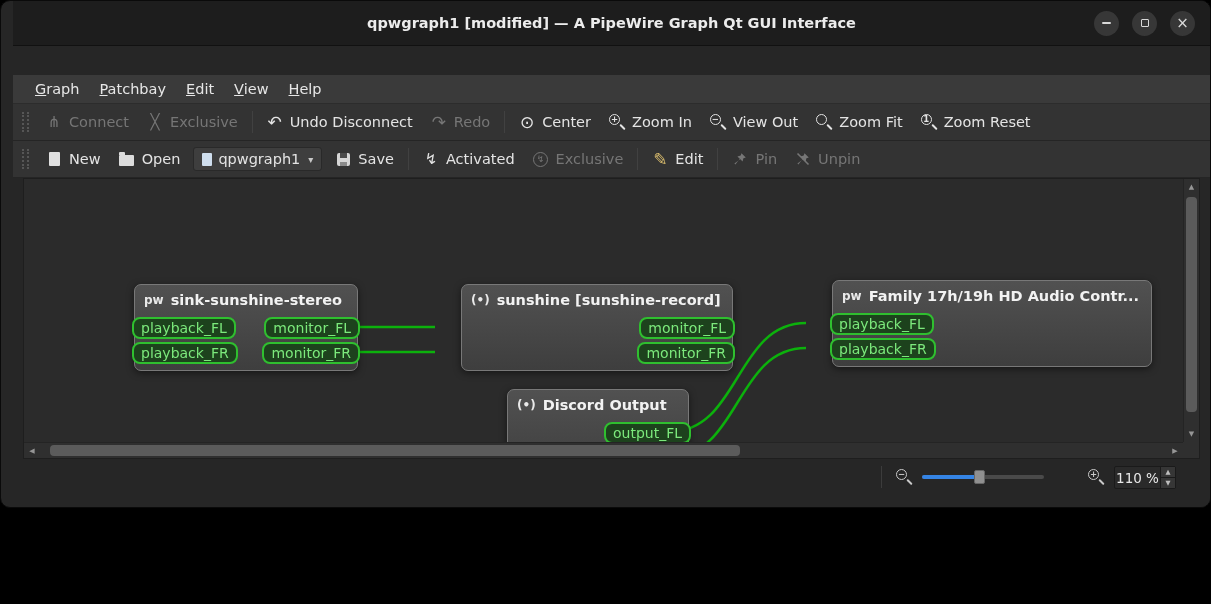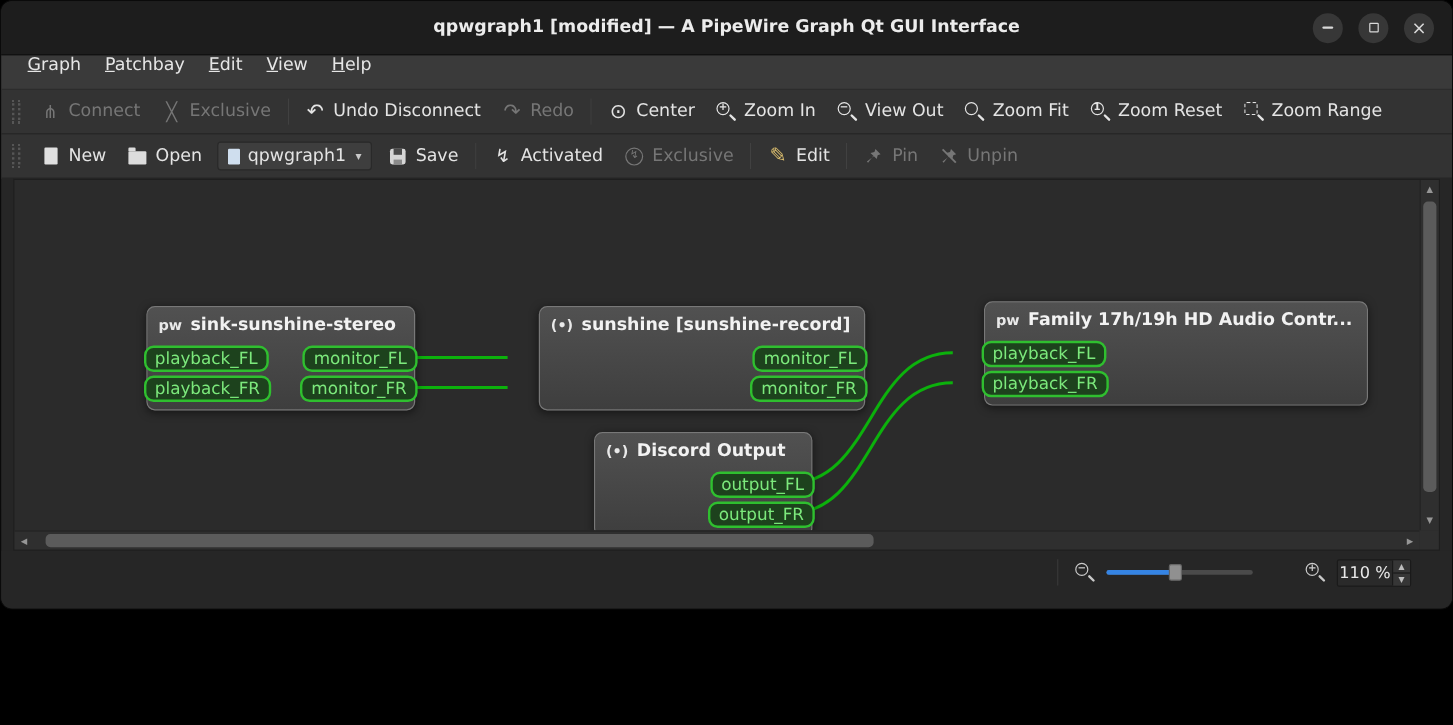--- a/index.html
+++ b/index.html
@@ -6,42 +6,43 @@
   html,body { margin:0; padding:0; background:#000; }
   body {
     width:1211px; height:604px; overflow:hidden;
     font-family:"DejaVu Sans","Liberation Sans",sans-serif;
     -webkit-font-smoothing:antialiased;
   }
   .window {
     width:1211px; height:508px; border-radius:10px; overflow:hidden;
     background:#262626; display:flex; flex-direction:column;
     border:1px solid #0a0a0a;
+    padding-left:12px;
   }
 
   
   .titlebar {
     flex:0 0 45px; background:#1d1d1d; position:relative;
     display:flex; align-items:center; justify-content:center;
     border-bottom:1px solid #111;
   }
   .title { color:#ececec; font-weight:bold; font-size:14.5px; }
   .winbtns { position:absolute; right:15px; top:0; height:100%; display:flex; align-items:center; gap:13px; }
   .winbtn {
     width:25px; height:25px; border-radius:50%; background:#373737;
     display:flex; align-items:center; justify-content:center; color:#d9d9d9; cursor:default;
   }
   .glyph-min { width:9px; height:2px; background:#d9d9d9; border-radius:1px; }
   .glyph-max { width:8px; height:8px; border:1.4px solid #d9d9d9; border-radius:1px; }
   .winbtn .glyph-close { font-size:15px; line-height:1; }
 
   
   .menubar {
-    flex:0 0 29px; background:#3a3a3a; display:flex; align-items:flex-start;
-    padding-left:12px; border-bottom:1px solid #2c2c2c;
+    flex:0 0 29px; background:#3a3a3a; display:flex; align-items:center;
+    padding-left:12px; border-bottom:1px solid #2c2c2c;margin-top:29px;
   }
   .menu-item { display:flex; align-items:center; padding:0 10px; color:#e6e6e6; font-size:14.5px; }
   .menu-item > span { display:block; }
   .menu-item > span::first-letter { text-decoration:underline; }
 
   
   .toolbar {
     flex:0 0 37px; background:#333333; display:flex; align-items:center;
     padding:0 6px; border-bottom:1px solid #252525;
   }
@@ -245,26 +246,20 @@
       <span>Zoom Fit</span>
     </div>
     <div class="tb-item">
       <span class="tb-icon mag">
           <span class="lens">
             <span>1</span>
           </span>
         </span>
       <span>Zoom Reset</span>
     </div>
-    <div class="tb-item">
-      <span class="tb-icon mag range">
-          <span class="lens"></span>
-        </span>
-      <span>Zoom Range</span>
-    </div>
   </div>
 
   <div class="toolbar">
     <div class="grip"></div>
 
     <div class="tb-item">
       <span class="tb-icon">
           <span class="icon-page"></span>
         </span>
       <span>New</span>

